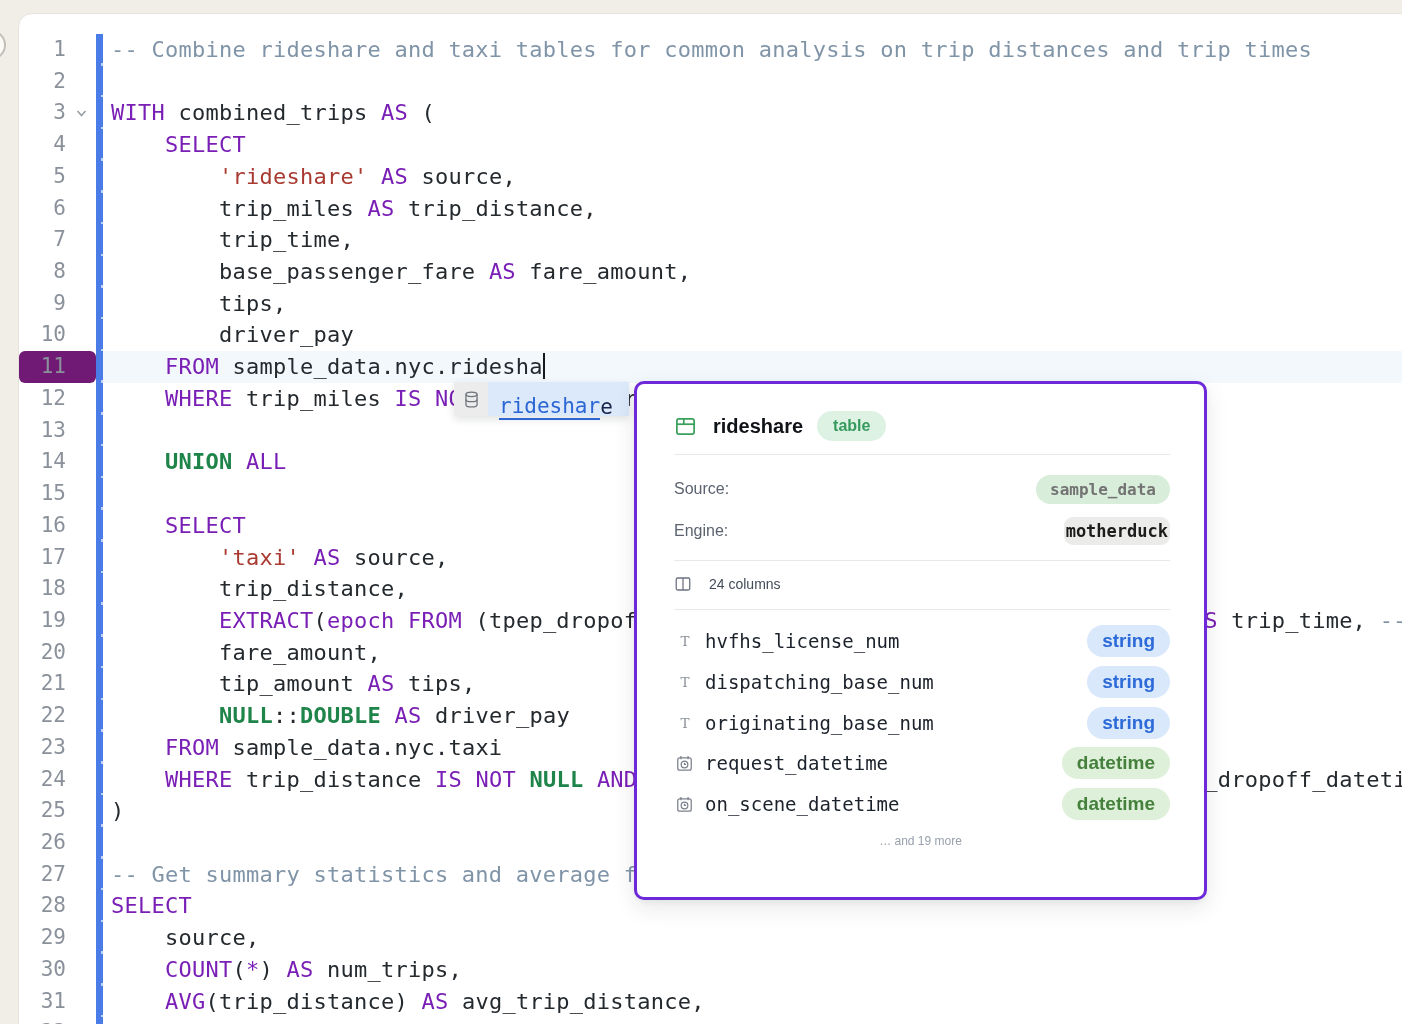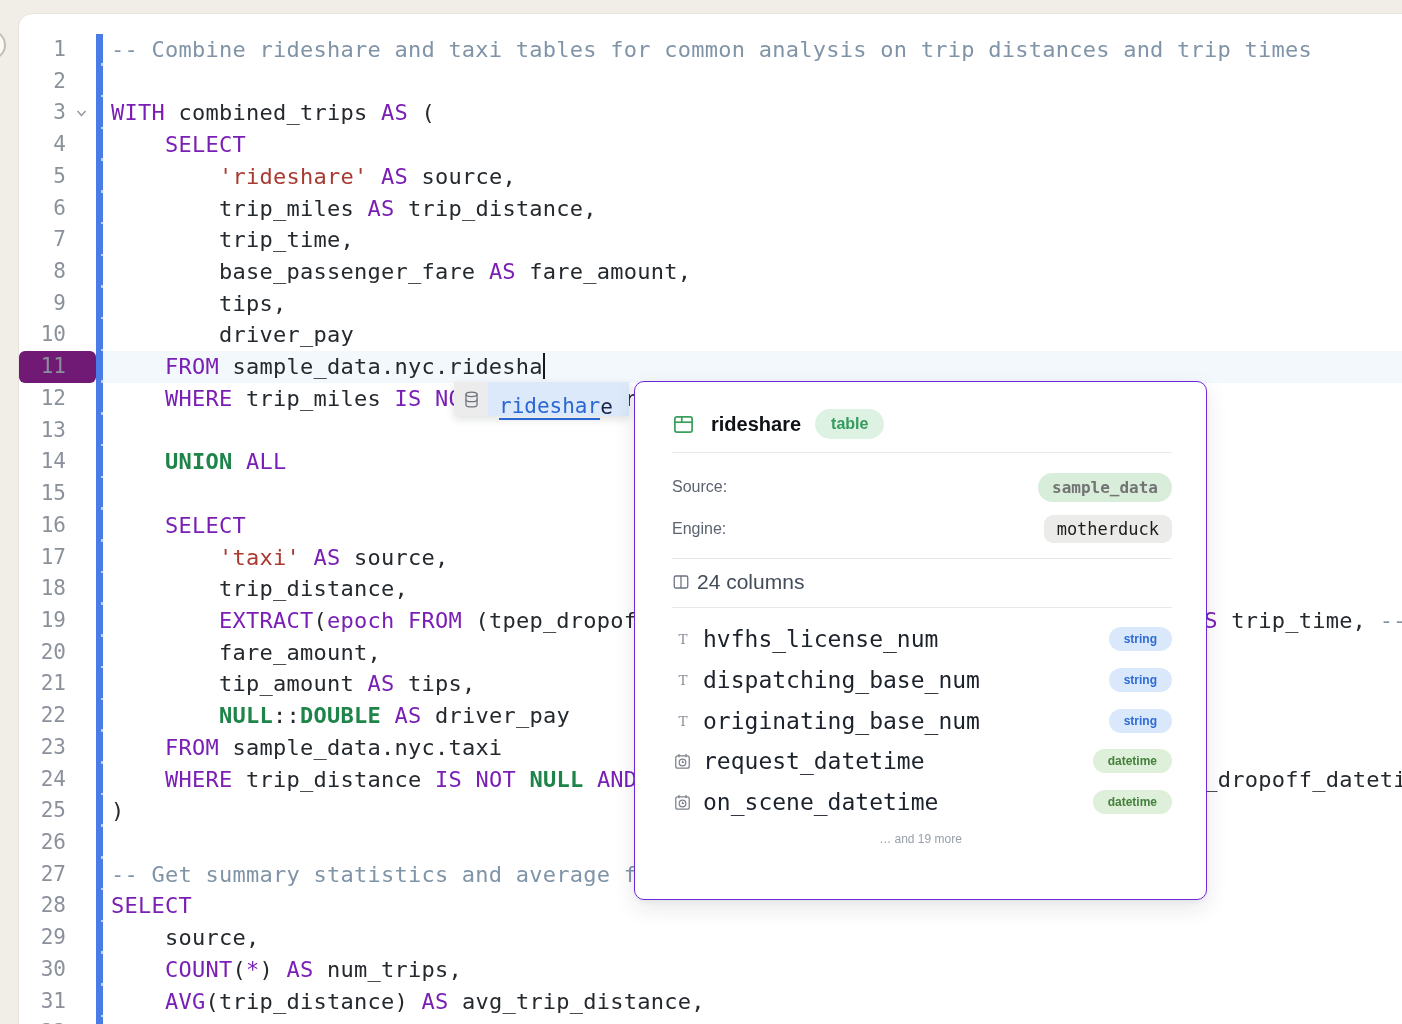--- a/index.html
+++ b/index.html
@@ -35,41 +35,41 @@
   
   .ac{position:absolute;left:435px;top:368px;height:34px;display:flex;z-index:5;
     box-shadow:0 3px 8px rgba(30,35,45,.14);border-radius:2px;}
   .ac-icon{width:34px;height:34px;background:#ececec;display:flex;align-items:center;justify-content:center;}
   .ac-label{height:34px;background:#dbe9fb;display:flex;align-items:center;padding:16px 16px 0 11px;
     font-family:"DejaVu Sans Mono",monospace;font-size:21px;}
   .ac-m{color:#2b66d4;border-bottom:2px solid #2b66d4;}
   .ac-r{color:#17224a;}
   
   .tip{position:absolute;left:615px;top:367px;width:573px;height:519px;z-index:10;
-    background:#fff;border:1px solid #6d28d9;border-radius:10px;
+    background:#fff;border:3px solid #6d28d9;border-radius:10px;
     box-shadow:0 8px 22px rgba(25,30,40,.10),0 2px 5px rgba(25,30,40,.05);}
   .tip-hd{position:absolute;left:37px;right:34px;top:24px;height:36px;display:flex;align-items:center;}
   .tip-title{font-size:20px;font-weight:bold;color:#0f1216;margin-left:16px;}
   .pill{display:inline-flex;align-items:center;border-radius:999px;font-weight:bold;}
   .pill-table{margin-left:14px;background:#ddf2e2;color:#359a5e;font-size:16px;padding:6px 16px;}
   .tip hr{border:none;border-top:1px solid #e8e8e8;position:absolute;left:37px;right:34px;}
   .hr1{top:70px}.hr2{top:176px}.hr3{top:225px}
   .kv{position:absolute;left:37px;right:34px;height:32px;display:flex;align-items:center;justify-content:space-between;text-align:center;}
   .kv1{top:89px}.kv2{top:131px}
   .kv-label{font-size:16px;color:#5b6370;}
-  .pv{font-family:"DejaVu Sans Mono",monospace;border-radius:9px;padding:4px 13px;font-size:16px;}
+  .pv{font-family:"DejaVu Sans Mono",monospace;border-radius:9px;padding:4px 2px;font-size:16px;font-weight:bold;}
   .pv-green{background:#d8edda;color:#737373;font-weight:bold;border-radius:999px;padding:5px 14px;}
   .pv-gray{background:#ebebe9;color:#1c1c1c;font-size:17px;}
-  .colcount{position:absolute;left:37px;top:186px;height:28px;display:flex;align-items:center;gap:7px;
-    font-size:21px;color:#434c59;}
+  .colcount{position:absolute;left:37px;top:186px;height:28px;display:flex;align-items:center;gap:17px;
+    font-size:14px;color:#434c59;}
   .collist{position:absolute;left:37px;right:34px;top:237px;}
   .colrow{height:40.7px;display:flex;align-items:center;}
   .colrow .cicon{width:21px;display:flex;justify-content:center;}
-  .colname{font-family:"DejaVu Sans Mono",monospace;font-size:23px;color:#1c222b;margin-left:10px;}
-  .ctype{margin-left:auto;border-radius:999px;font-size:12px;font-weight:bold;padding:5px 15px;}
+  .colname{font-family:"DejaVu Sans Mono",monospace;font-size:19px;color:#1c222b;margin-left:10px;}
+  .ctype{margin-left:auto;border-radius:999px;font-size:19px;font-weight:bold;padding:5px 15px;}
   .ctype-string{background:#d9e8fb;color:#2d6bd8;}
   .ctype-datetime{background:#def0d9;color:#45803c;}
   .more{position:absolute;left:0;right:0;top:450px;text-align:center;font-size:12px;color:#98a0ac;}
 </style>
 </head>
 <body>
 
 <div class="corner-circle"></div>
 
 <div class="editor-card">

